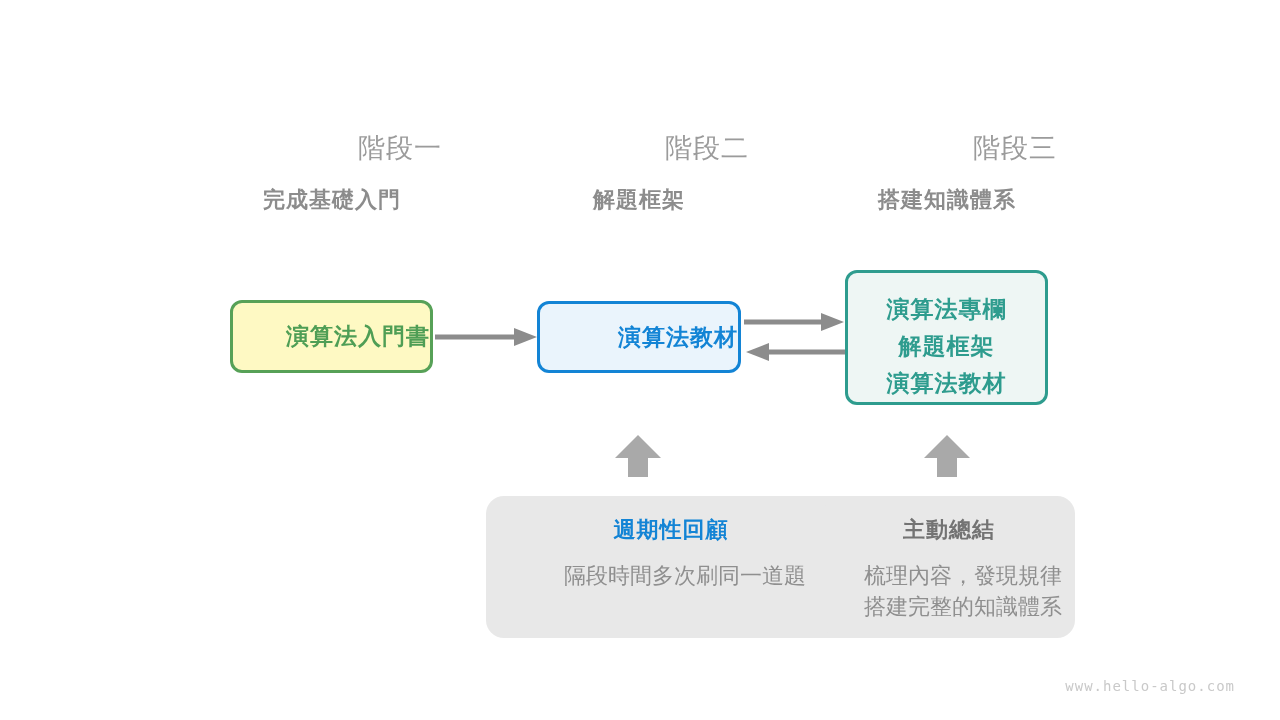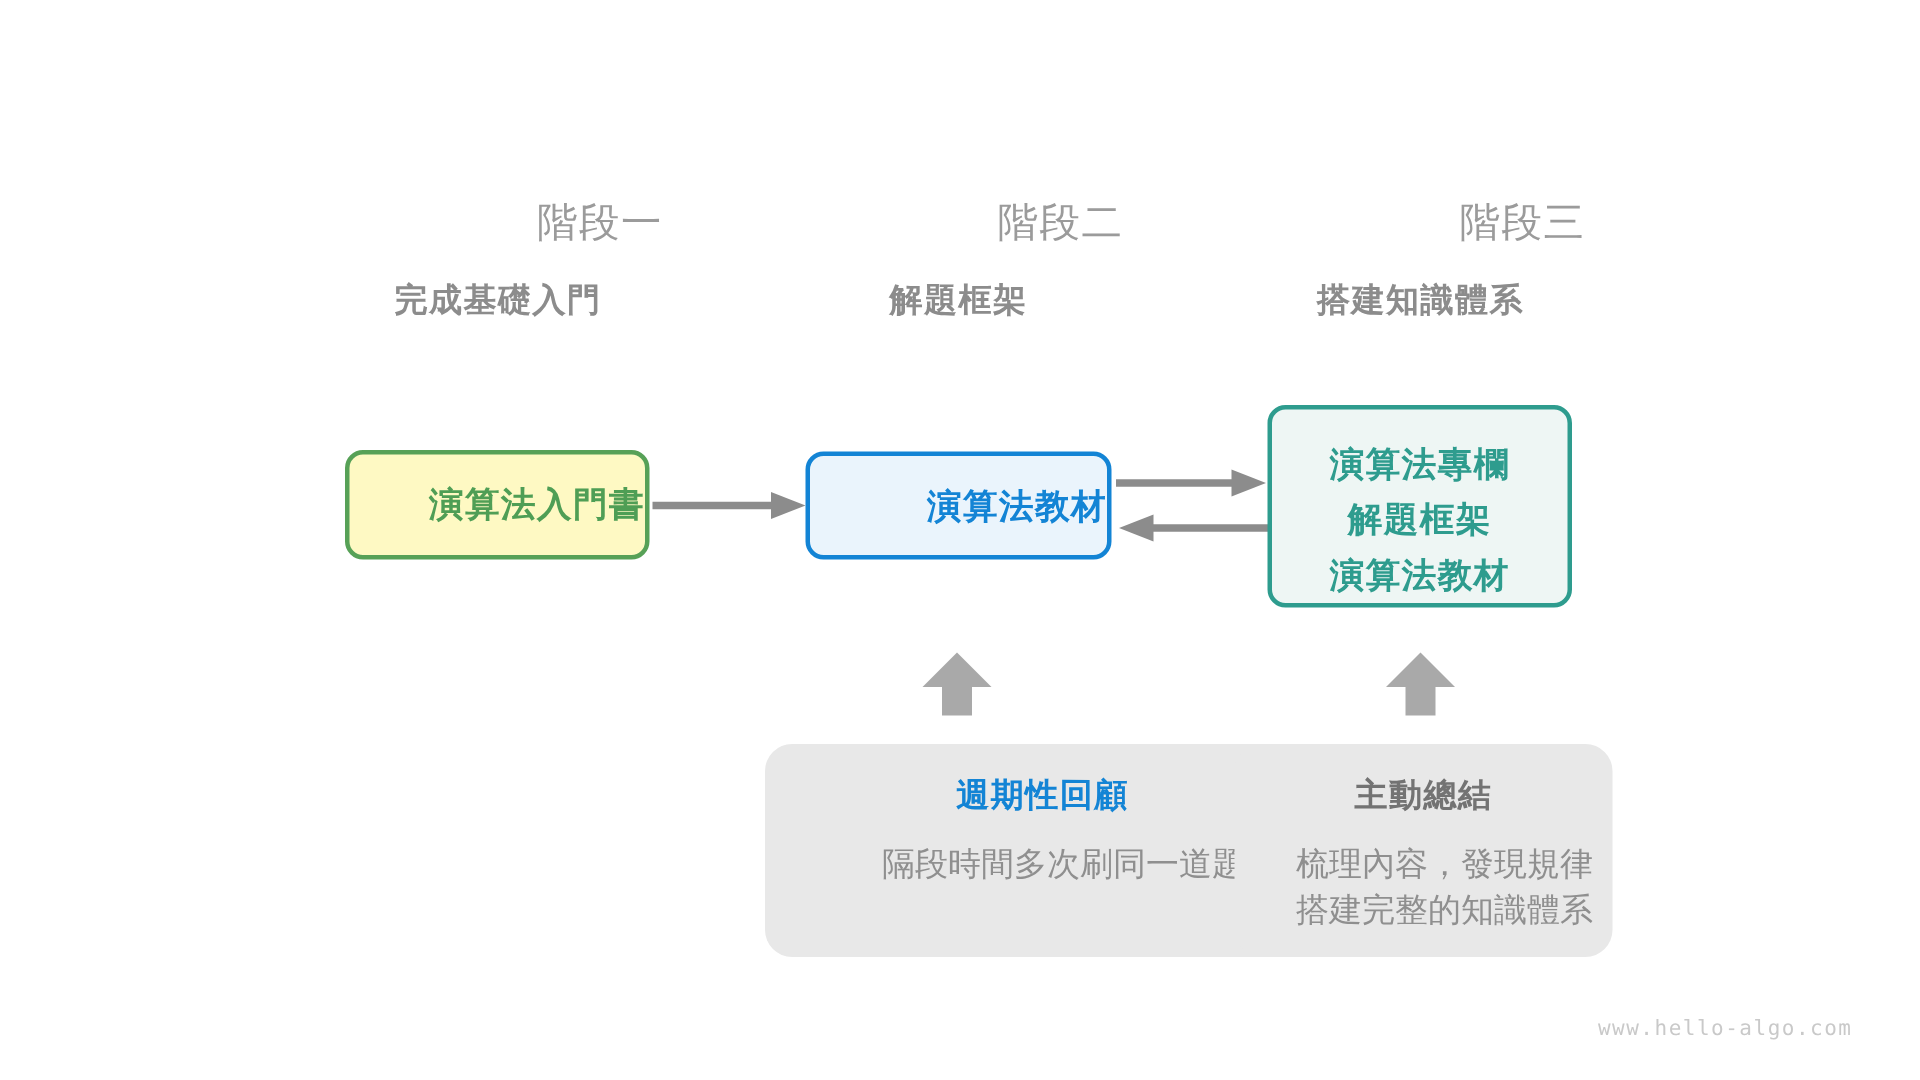--- a/index.html
+++ b/index.html
@@ -25,21 +25,21 @@
   .node-blue  { left: 537px; top: 301px; width: 204px; height: 72px;
     border: 3px solid #1384d5; background: #eaf4fc; color: #1384d5; }
   .node-teal  { left: 845px; top: 270px; width: 203px; height: 135px;
     border: 3px solid #2e9c8e; background: #eef6f4; color: #2e9c8e;
     flex-direction: column; line-height: 37px; }
 
   .note {
     position: absolute; top: 496px; height: 142px; background: #e8e8e8;
     border-radius: 18px; text-align: center; box-sizing: border-box;
   }
-  .note-left  { left: 486px; width: 370px; margin-left: 24px; }
+  .note-left  { left: 486px; width: 370px; }
   .note-right { left: 823px; width: 252px; }
   .note-title { margin-top: 19px; font-size: 22px; font-weight: bold; letter-spacing: 1px; }
   .title-blue { color: #1384d5; }
   .title-teal { color: #737373; }
   .note-body  { margin-top: 15px; font-size: 22px; color: #8f8f8f; line-height: 31px; padding-left: 28px; }
 
   .watermark {
     position: absolute; right: 45px; bottom: 26px;
     font-family: "DejaVu Sans Mono", monospace;
     font-size: 14px; color: #c9c9c9; letter-spacing: 1px;

